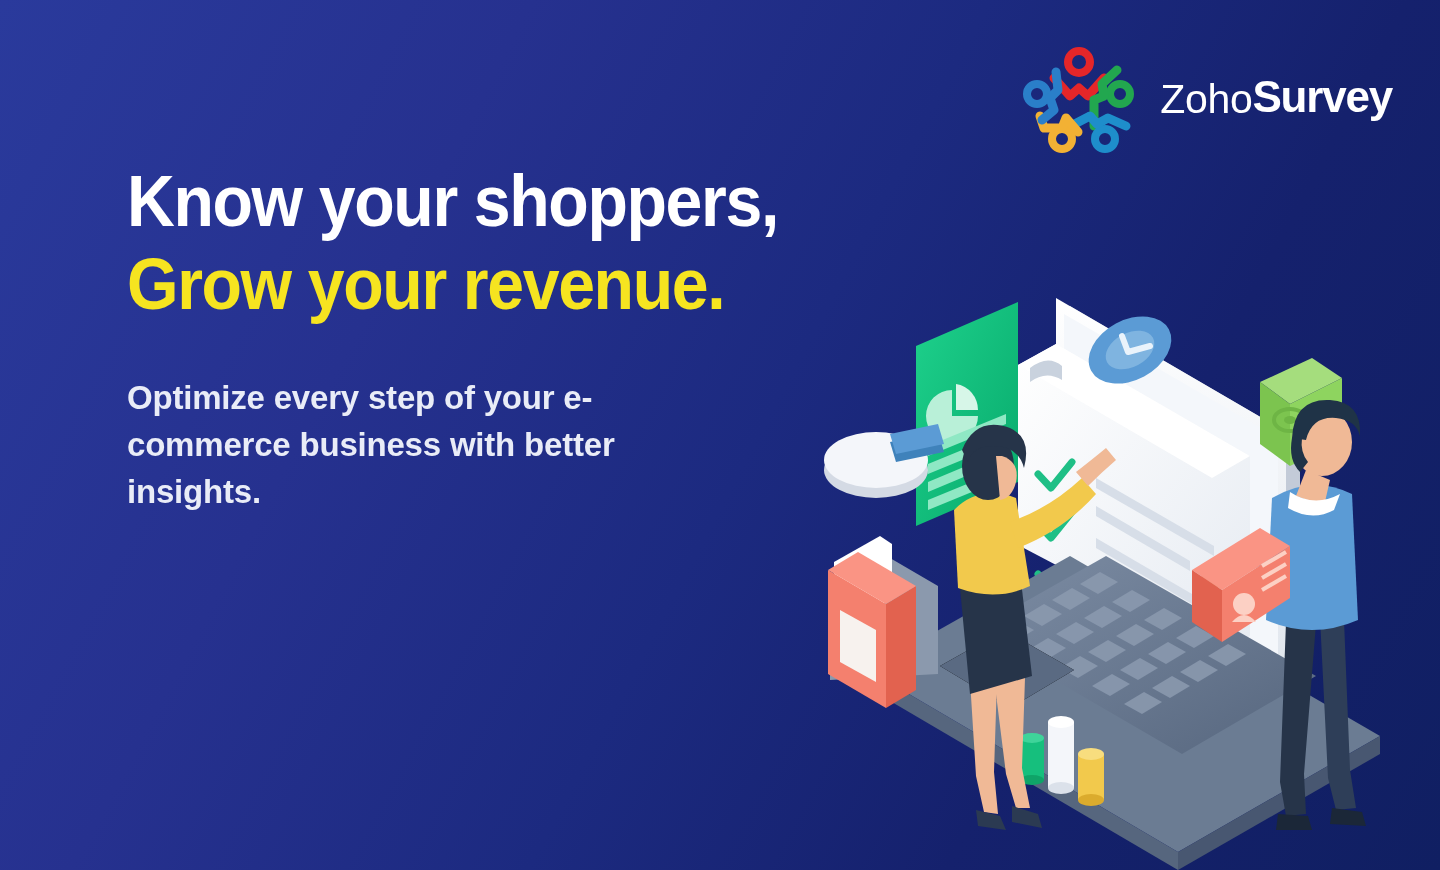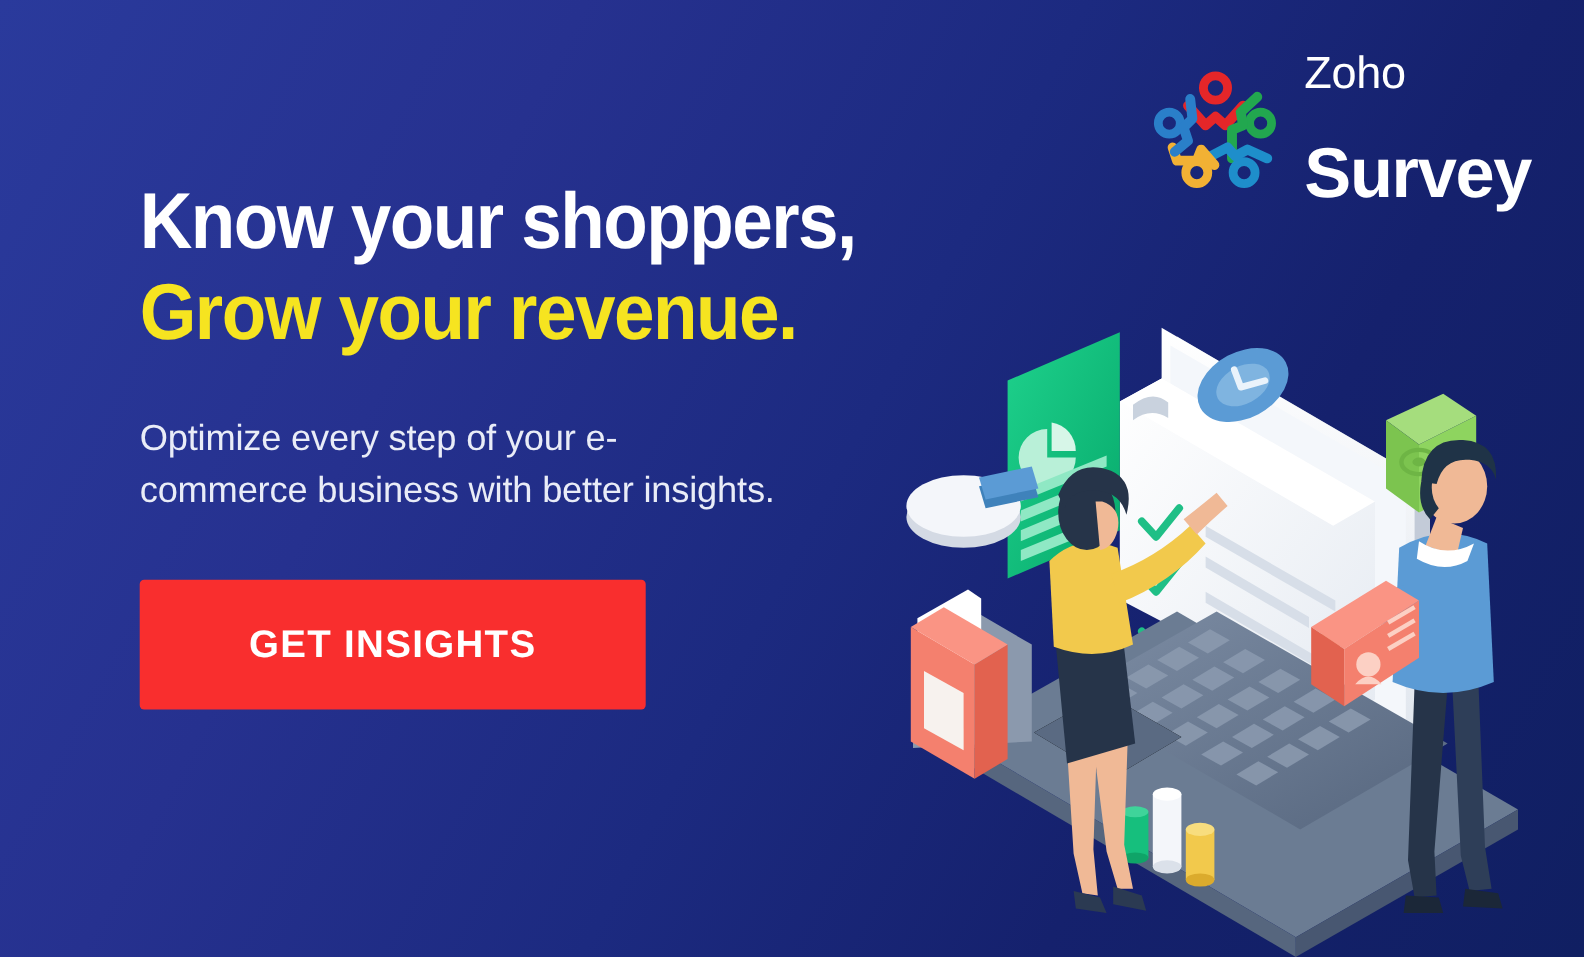--- a/index.html
+++ b/index.html
@@ -19,31 +19,31 @@
 
   
   .logo-lockup {
     position: absolute;
     top: 46px; right: 48px;
     display: flex;
     align-items: center;
     gap: 22px;
   }
   .logo-mark { width: 118px; height: 108px; display: block; }
-  .logo-words { display: flex; flex-direction: column; line-height: 1; gap: 40px; }
+  .logo-words { display: flex; flex-direction: row; line-height: 1; }
   .logo-word-zoho {
     color: #ffffff;
     font-size: 41px;
     font-weight: 400;
     letter-spacing: -0.3px;
     margin-bottom: 2px;
   }
   .logo-word-survey {
     color: #ffffff;
-    font-size: 64px;
+    font-size: 44px;
     font-weight: 700;
     letter-spacing: -1.2px;
     margin-top: -4px;
   }
 
   
   .copy { position: absolute; left: 127px; top: 166px; width: 760px; }
 
   .headline {
     font-family: "Liberation Sans Narrow", "Liberation Sans", sans-serif;
@@ -54,21 +54,21 @@
     transform: scaleX(0.92);
     transform-origin: left center;
   }
   .headline-line-1 { color: #ffffff; display: block; }
   .headline-line-2 { color: #f6e420; display: block; margin-top: 12px; }
 
   .subhead {
     margin-top: 56px;
     color: #e9ecf7;
     font-size: 33px;
-    font-weight: 400;
+    font-weight: 700;
     line-height: 1.42;
     letter-spacing: -0.2px;
     max-width: 580px;
   }
 
   .cta-button {
     display: block;
     margin-top: 58px;
     width: 460px; height: 118px;
     background: #f92e2e;
@@ -124,21 +124,20 @@
   </div>
 
   <div class="copy">
     <h1 class="headline">
       <span class="headline-line-1">Know your shoppers,</span>
       <span class="headline-line-2">Grow your revenue.</span>
     </h1>
 
     <p class="subhead">Optimize every step of your e-commerce business with better insights.</p>
 
-    <button class="cta-button">GET INSIGHTS</button>
   </div>
 
   <div class="illustration">
     <svg viewBox="0 0 620 600" xmlns="http://www.w3.org/2000/svg">
       <defs>
         <linearGradient id="scrGrad" x1="0" y1="0" x2="0" y2="1">
           <stop offset="0%" stop-color="#ffffff"></stop>
           <stop offset="100%" stop-color="#dfe5ed"></stop>
         </linearGradient>
         <linearGradient id="pgGrad" x1="0" y1="0" x2="1" y2="1">

